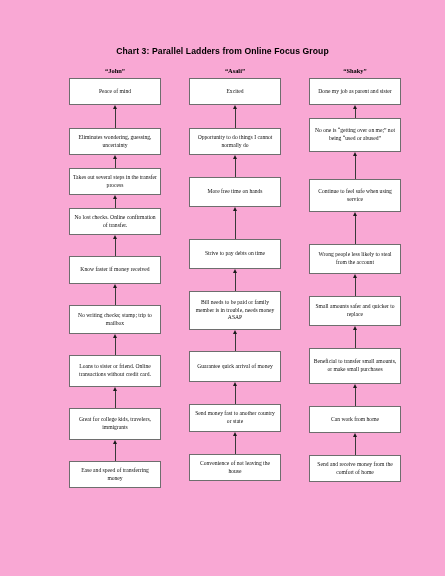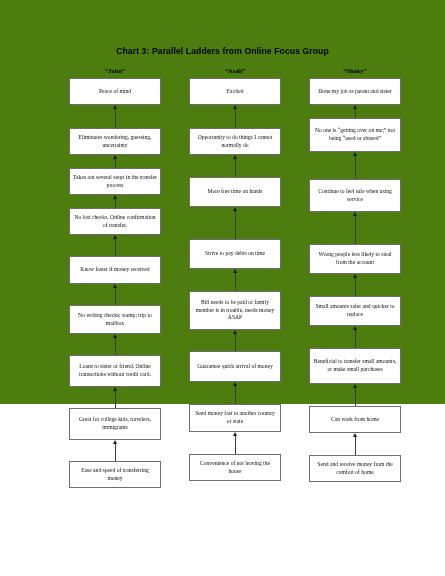--- a/index.html
+++ b/index.html
@@ -12,22 +12,22 @@
     height: 576px;
     font-family: "Liberation Serif", serif;
     color: #000000;
     position: relative;
     overflow: hidden;
   }
   .page {
     position: absolute;
     left: 0; top: 0;
     width: 445px;
-    height: 404px;
-    background: #4d7c0f;
+    height: 576px;
+    background: #f9a8d4;
   }
   .chart-title {
     position: absolute;
     left: 0;
     top: 46px;
     width: 445px;
     text-align: center;
     font-family: "Liberation Sans", sans-serif;
     font-weight: bold;
     font-size: 8.6px;

